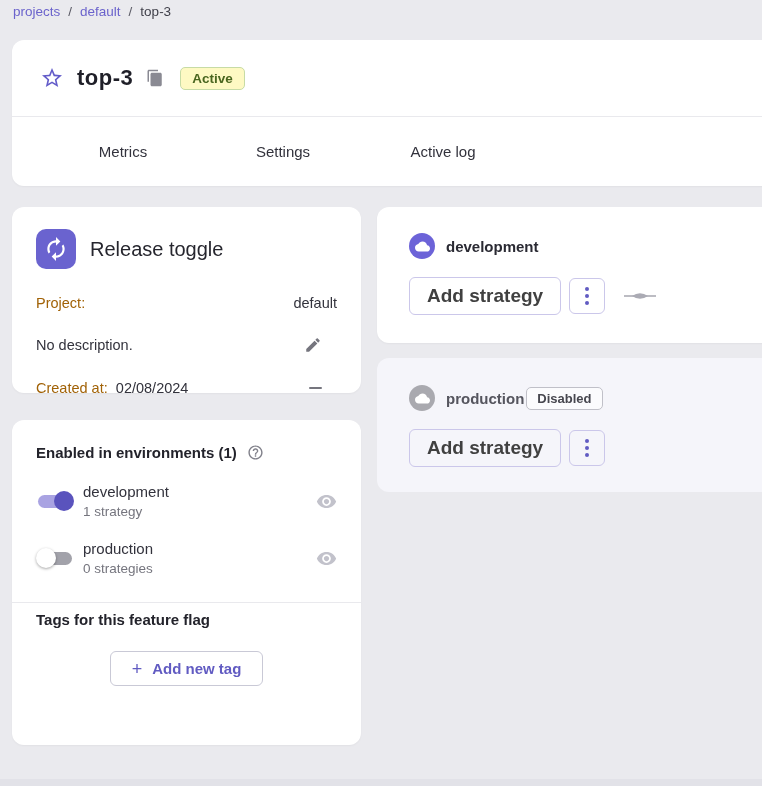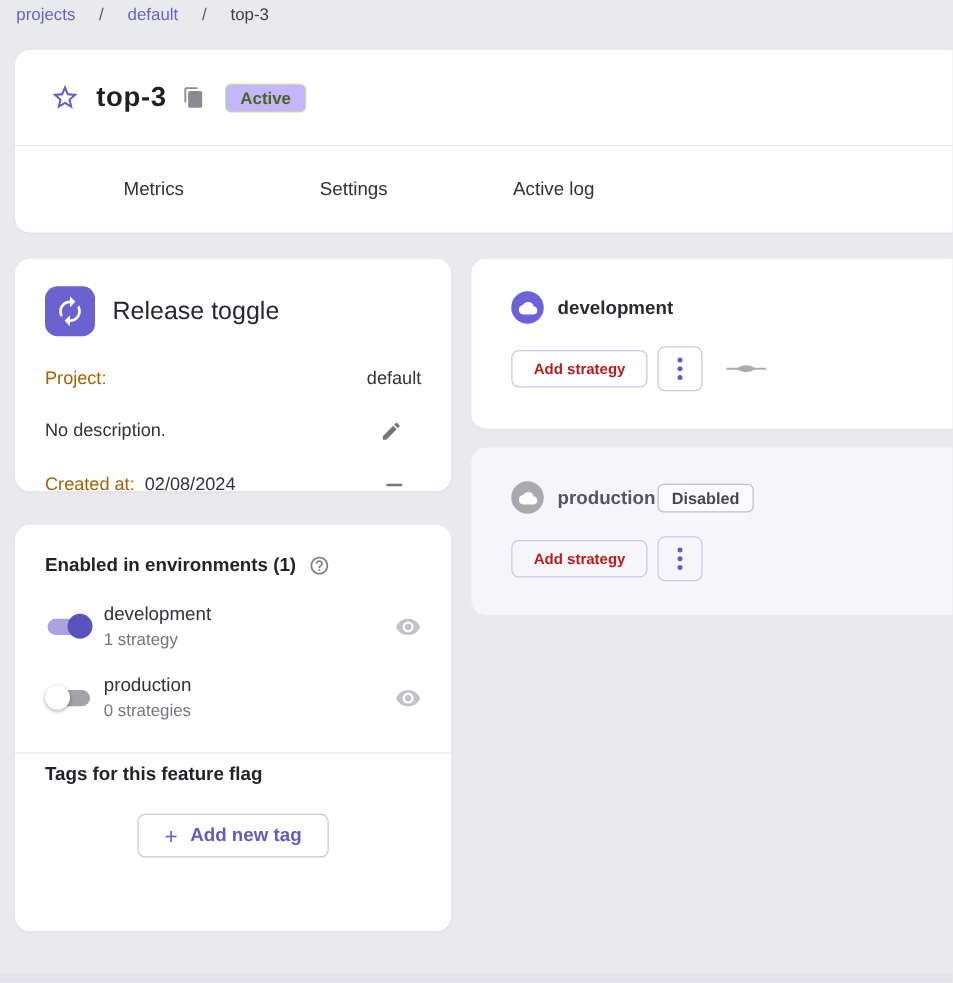--- a/index.html
+++ b/index.html
@@ -7,34 +7,34 @@
   body {
     position:relative;
     background:#eaeaee;
     font-family:"Liberation Sans", sans-serif;
     color:#26262e;
     overflow:hidden;
   }
   svg { display:block; }
 
   
-  .breadcrumb { position:absolute; top:4px; left:13px; font-size:13.5px; display:flex; gap:19px; align-items:center; }
+  .breadcrumb { position:absolute; top:4px; left:13px; font-size:13.5px; display:flex; gap:8px; align-items:center; }
   .breadcrumb a { color:#6b63cc; text-decoration:none; cursor:pointer; }
   .breadcrumb .sep { color:#5a5a64; }
   .breadcrumb .current { color:#3f3f49; }
 
   .card { background:#ffffff; border-radius:12px; box-shadow:0 1px 2px rgba(0,0,0,0.04); }
 
   
   .header-card { position:absolute; left:12px; right:-16px; top:40px; height:146px; }
   .title-row { height:77px; display:flex; align-items:center; padding-left:28px; border-bottom:1px solid #e9e9ed; }
   .star-btn { width:24px; height:24px; color:#635cc9; cursor:pointer; background:none; border:none; }
   .flag-title { font-size:22px; color:#1f1f28; margin-left:13px; letter-spacing:0.5px; }
   .copy-btn { width:18px; height:18px; color:#8a8a93; margin-left:13px; cursor:pointer; background:none; border:none; }
-  .status-chip { margin-left:16px; font-size:13.5px; font-weight:bold; color:#4a661f; background:#c4b5fd; border:1px solid #c7dba5; border-radius:5px; padding:3px 11px;text-align:right; }
+  .status-chip { margin-left:16px; font-size:13.5px; font-weight:bold; color:#4a661f; background:#fef9c3; border:1px solid #c7dba5; border-radius:5px; padding:3px 11px;text-align:right; }
 
   .tabs { display:flex; padding-left:31px; height:68px; }
   .tab { width:160px; display:flex; align-items:center; justify-content:center; font-size:15px; color:#32323c; position:relative; cursor:pointer; background:none; border:none; font-family:inherit; }
   .tab.active { font-weight:bold; color:#23232b; }
   .tab.active::after { content:""; position:absolute; left:0; right:0; bottom:0; height:4px; background:#615bc2; }
 
   
   .left-col { position:absolute; left:12px; top:207px; width:349px; }
   .right-col { position:absolute; left:377px; top:207px; right:-16px; }
 
@@ -82,21 +82,21 @@
   .strat-dev { height:136px; margin-bottom:15px; }
   .strat-prod { height:134px; background:#f5f5fa; border-radius:12px; padding-top:27px; }
   .strat-header { display:flex; align-items:center; }
   .cloud-avatar { width:26px; height:26px; border-radius:50%; display:flex; align-items:center; justify-content:center; color:#ffffff; flex:0 0 auto; }
   .cloud-purple { background:#6c63d8; }
   .cloud-gray { background:#a9a9af; }
   .strat-name { font-size:15px; font-weight:bold; color:#2a2a33; margin-left:11px; }
   .strat-name.muted { color:#55555e; }
   .disabled-chip { margin-left:2px; font-size:13px; font-weight:bold; color:#47474f; border:1px solid #c0c0c8; border-radius:5px; padding:3px 10px; background:rgba(255,255,255,0.6); }
   .strat-actions { display:flex; align-items:center; margin-top:18px; }
-  .add-strategy-btn { border:1px solid #cbc7ea; background:transparent; border-radius:6px; padding:7px 17px; color:#b91c1c; font-size:12px; font-weight:bold; cursor:pointer; font-family:inherit; }
+  .add-strategy-btn { border:1px solid #cbc7ea; background:transparent; border-radius:6px; padding:7px 17px; color:#404040; font-size:19px; font-weight:bold; cursor:pointer; font-family:inherit; }
   .kebab-btn { width:36px; height:36px; margin-left:8px; border:1px solid #cbc7ea; border-radius:6px; background:transparent; display:flex; flex-direction:column; align-items:center; justify-content:center; gap:3px; cursor:pointer; }
   .kebab-btn i { width:4px; height:4px; border-radius:50%; background:#615bc2; }
   .connector { margin-left:19px; color:#ababb4; }
 
   .footer-strip { position:absolute; left:0; right:0; bottom:0; height:7px; background:#e2e2e8; }
 </style>
 </head>
 <body>
 
 <nav class="breadcrumb">

